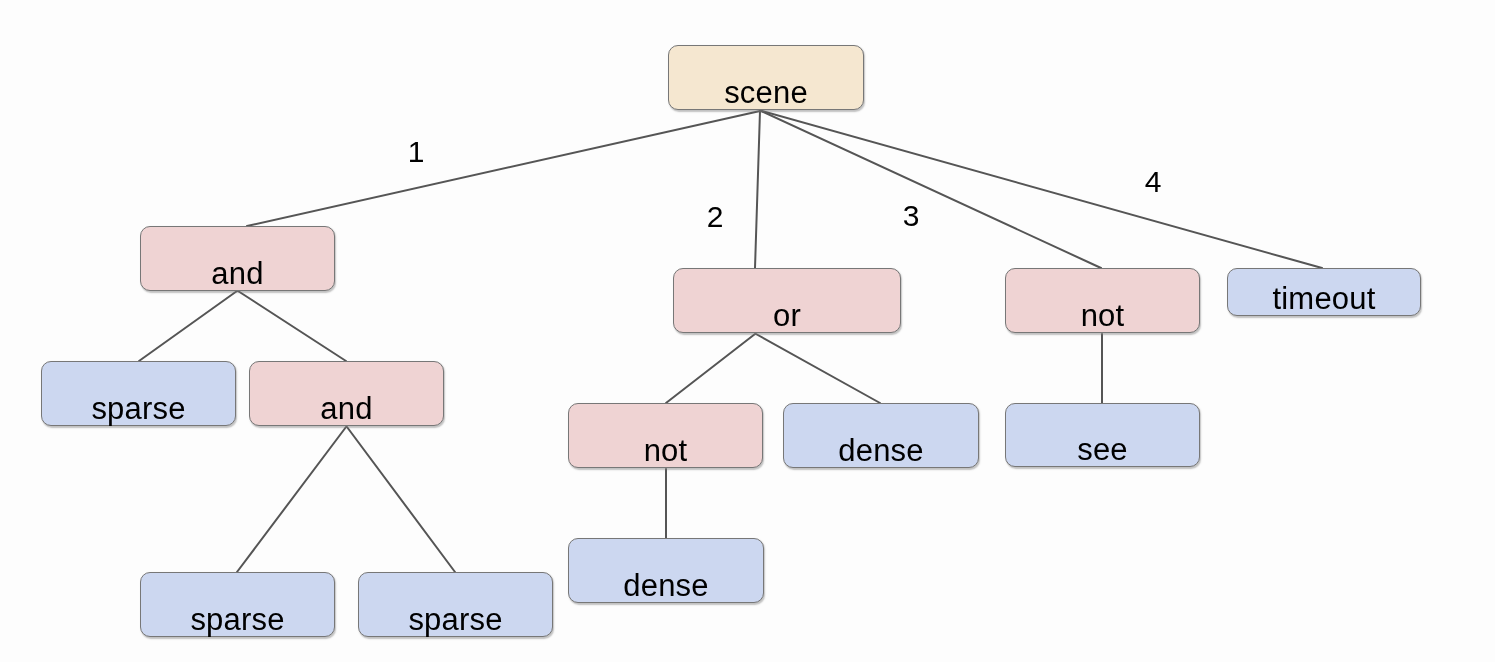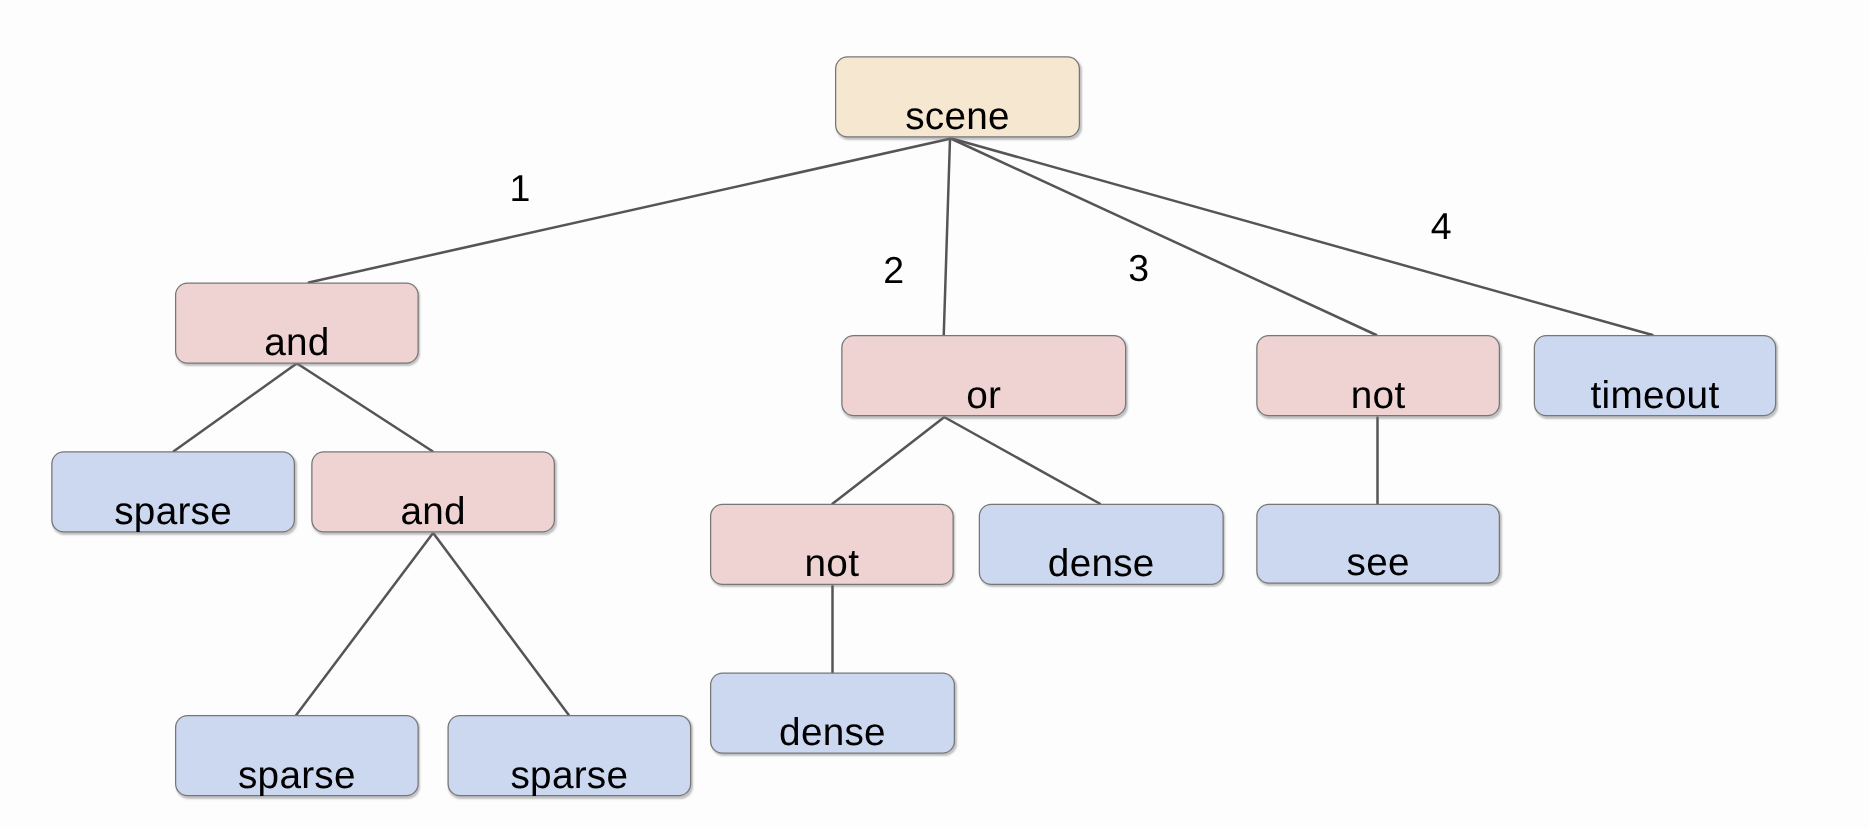--- a/index.html
+++ b/index.html
@@ -80,21 +80,21 @@
       </div>
       <div class="node" style="left: 140px; top: 226px; width: 195px; height: 65px; background: rgb(239, 211, 211);">
         <span class="node-label">and</span>
       </div>
       <div class="node" style="left: 658px; top: 268px; width: 228px; height: 65px; background: rgb(239, 211, 211); margin-left: 15px;">
         <span class="node-label">or</span>
       </div>
       <div class="node" style="left: 1005px; top: 268px; width: 195px; height: 65px; background: rgb(239, 211, 211);">
         <span class="node-label">not</span>
       </div>
-      <div class="node" style="left: 1227px; top: 268px; width: 194px; height: 65px; background: rgb(204, 215, 240);">
+      <div class="node" style="left: 1227px; top: 268px; width: 194px; height: 48px; background: rgb(204, 215, 240);">
         <span class="node-label">timeout</span>
       </div>
       <div class="node" style="left: 41px; top: 361px; width: 195px; height: 65px; background: rgb(204, 215, 240);">
         <span class="node-label">sparse</span>
       </div>
       <div class="node" style="left: 249px; top: 361px; width: 195px; height: 65px; background: rgb(239, 211, 211);">
         <span class="node-label">and</span>
       </div>
       <div class="node" style="left: 568px; top: 403px; width: 195px; height: 65px; background: rgb(239, 211, 211);">
         <span class="node-label">not</span>

